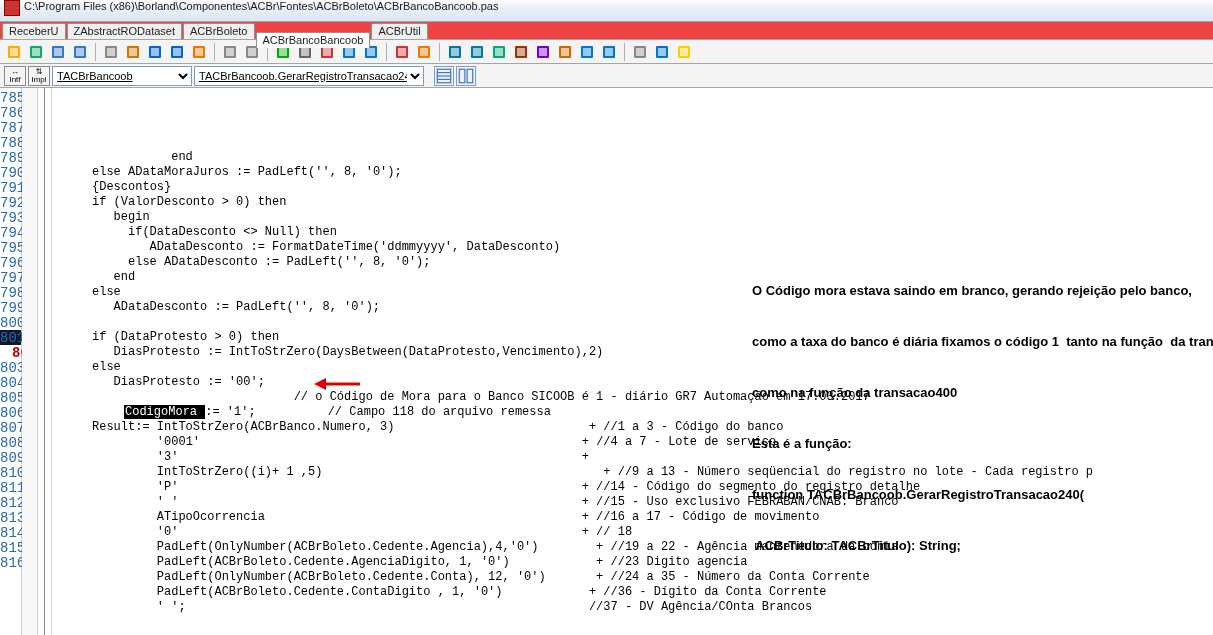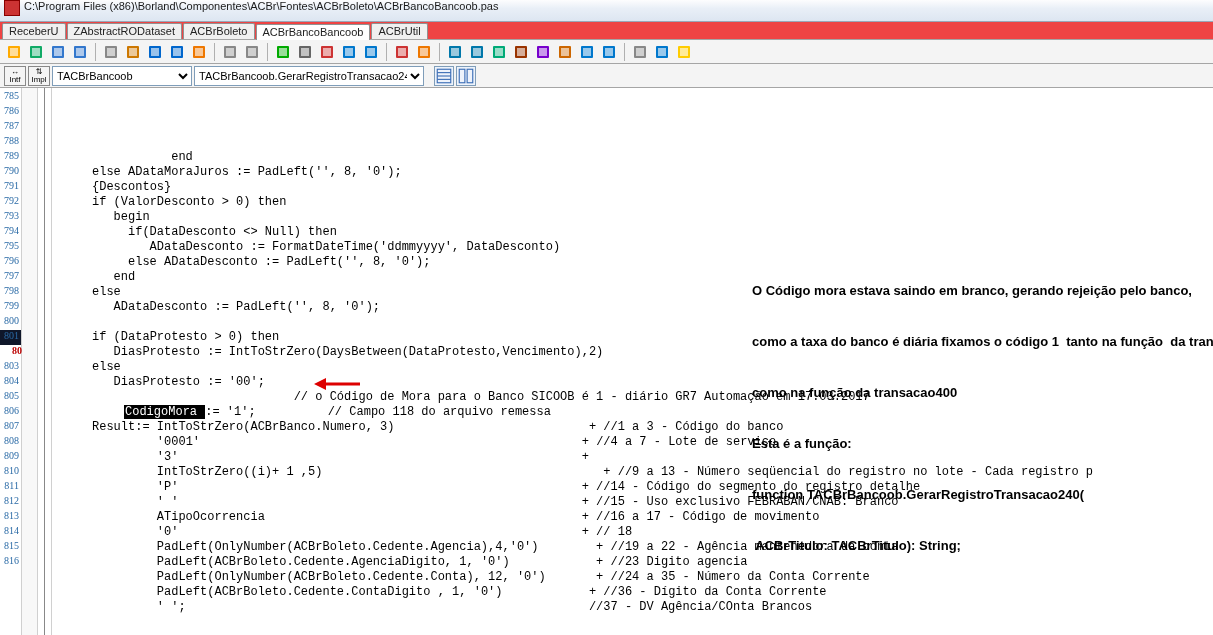--- a/index.html
+++ b/index.html
@@ -2,34 +2,34 @@
 <html><head>
 <meta charset="utf-8">
 <style>
   * { margin:0; padding:0; box-sizing:border-box; }
   body { font-family:"Segoe UI",Tahoma,sans-serif; font-size:11px; background:#fff; width:1213px; height:635px; overflow:hidden; }
   .titlebar { background:linear-gradient(#fdfdfe,#e9eff7 40%,#dde6f1); height:22px; border-bottom:1px solid #9aa7b8; display:flex; padding:0 4px; }
   .titlebar .icon { width:16px; height:16px; background:#c33; margin-right:4px; border:1px solid #800; }
   .titlebar .txt { color:#1a1a1a; }
   .tabs { background:#ef4444; border-bottom:1px solid #a5a5a5; display:flex; height:18px; align-items:flex-end; padding-left:2px; }
   .tab { border:1px solid #919191; border-bottom:none; background:#f0f0f0; padding:1px 6px 2px; margin-right:1px; font-size:11px; color:#222; cursor:pointer; border-radius:2px 2px 0 0; }
-  .tab.active { background:#fff; position:relative; top:1px; }
+  .tab.active { background:#fff; position:relative; top:9px; }
   .toolbar { background:#f4f4f4; border-bottom:1px solid #a5a5a5; height:24px; display:flex; align-items:center; padding:0 4px; gap:2px; }
   .tbtn { width:20px; height:20px; display:flex; align-items:center; justify-content:center; border:1px solid transparent; cursor:pointer; }
   .tbtn svg { width:16px; height:16px; }
   .sep { width:1px; height:18px; background:#b0b0b0; margin:0 3px; }
   .navbar { background:#f4f4f4; border-bottom:1px solid #a5a5a5; height:24px; display:flex; align-items:center; padding:0 4px; gap:2px; }
   .navbtn { width:22px; height:20px; border:1px solid #888; display:flex; align-items:center; justify-content:center; font-size:9px; cursor:pointer; }
-  .combo { height:20px; font-size:11px; border:1px solid #7f9db9; background:#fff; }
+  .combo { height:20px; font-size:11px; border:1px solid #7f9db9; background:#fff;text-decoration:underline; }
   .combo.left { width:140px; }
   .combo.right { width:230px; }
   .viewbtn { width:20px; height:20px; border:1px solid #7f9db9; display:flex; align-items:center; justify-content:center; cursor:pointer; background:#eef3fb; }
   .editor-wrap { display:flex; height:calc(635px - 22px - 18px - 24px - 24px); position:relative; }
   .gutter { width:22px; background:#fff; border-right:1px solid #d0d0d0; text-align:right; padding-top:2px; }
-  .gutter div { height:15px; font-size:10px; color:#2a6aa6; padding-right:2px; font-family:Liberation Serif, serif; }
+  .gutter div { height:15px; font-size:14px; color:#2a6aa6; padding-right:2px; font-family:Liberation Mono, monospace; }
   .gutter div.hl { background:#0f172a; }
   .gutter div.err { color:#b00; font-weight:bold;padding-left:12px; }
   .marks { width:16px; background:#f8f8f8; border-right:1px solid #d0d0d0; padding-top:2px; }
   .marks div { height:15px; }
   .fold { width:14px; background:#fff; padding-top:2px; border-right:1px solid #d0d0d0; position:relative; }
   .fold-line { position:absolute; top:0; bottom:0; left:6px; width:1px; background:#888; }
   .code { flex:1; padding-top:2px; font-family:"Courier New",monospace; font-size:12px; line-height:15px; white-space:pre; overflow:hidden; position:relative; }
   .code .row { height:15px; padding-left:4px; }
   .sel { background:#000; color:#fff; padding:0 1px;margin-left:32px; }
   .arrow { position:absolute; left:260px; top:286px; }

